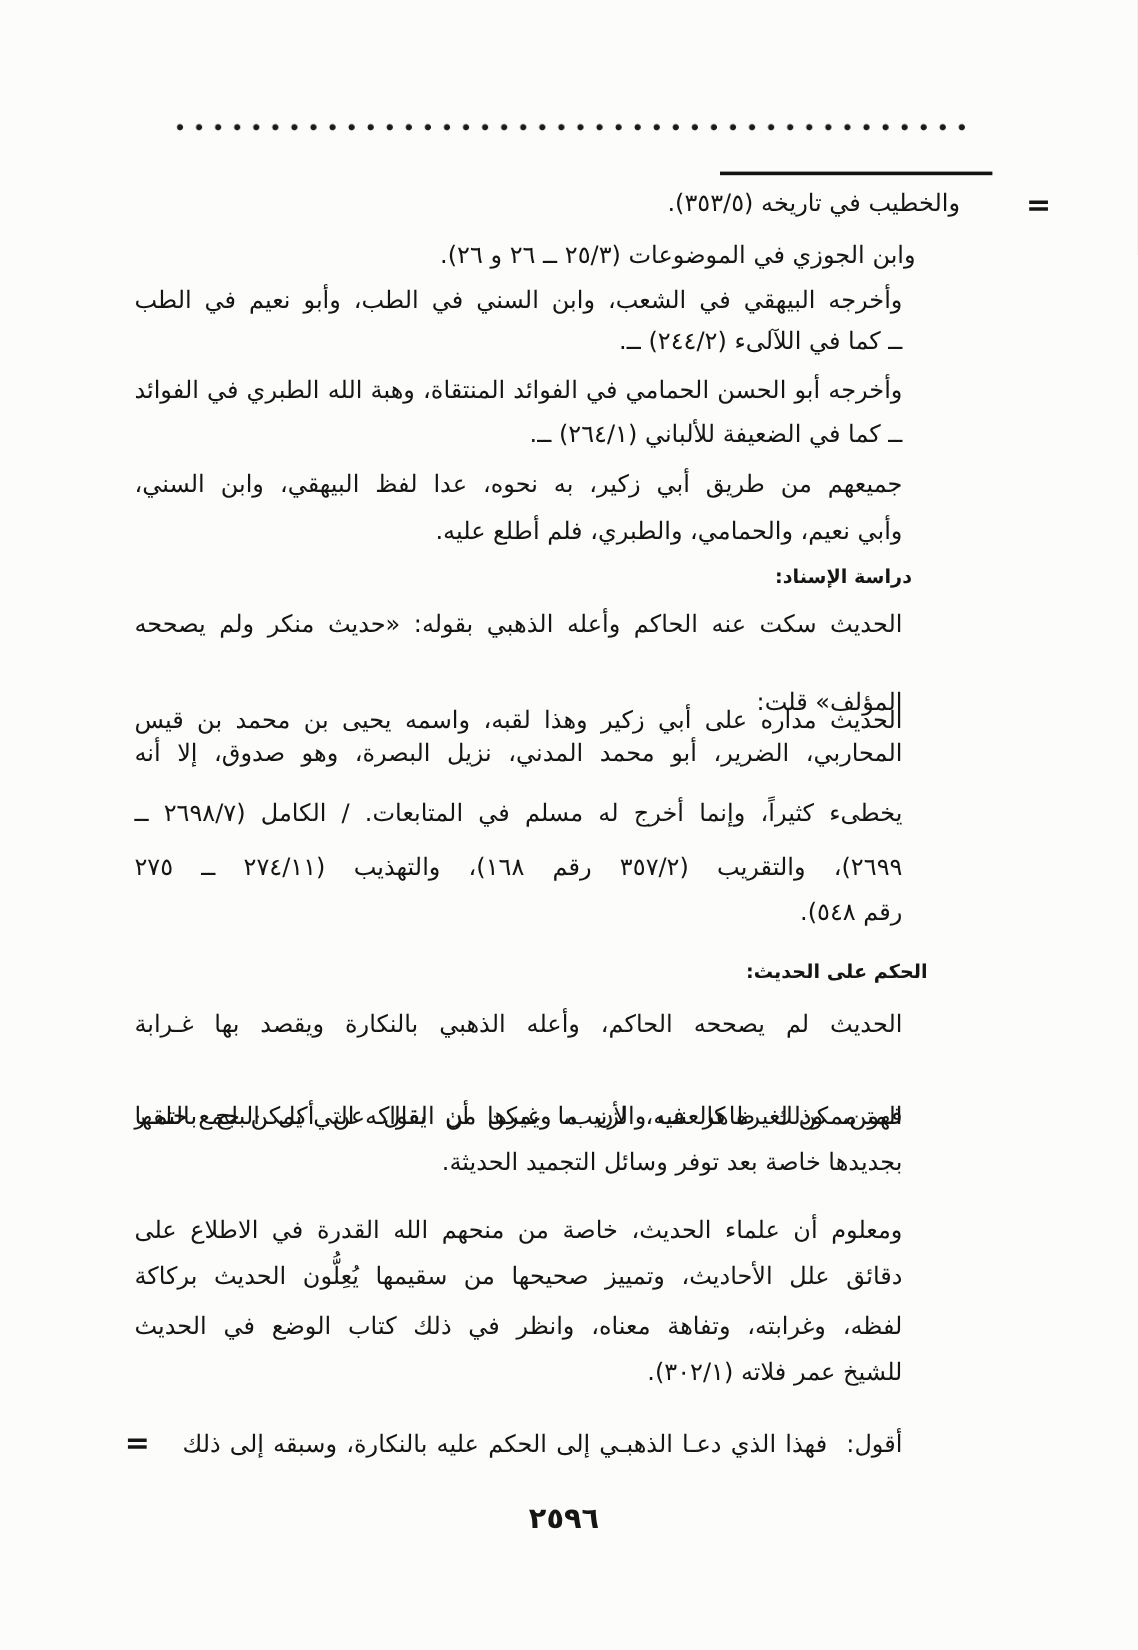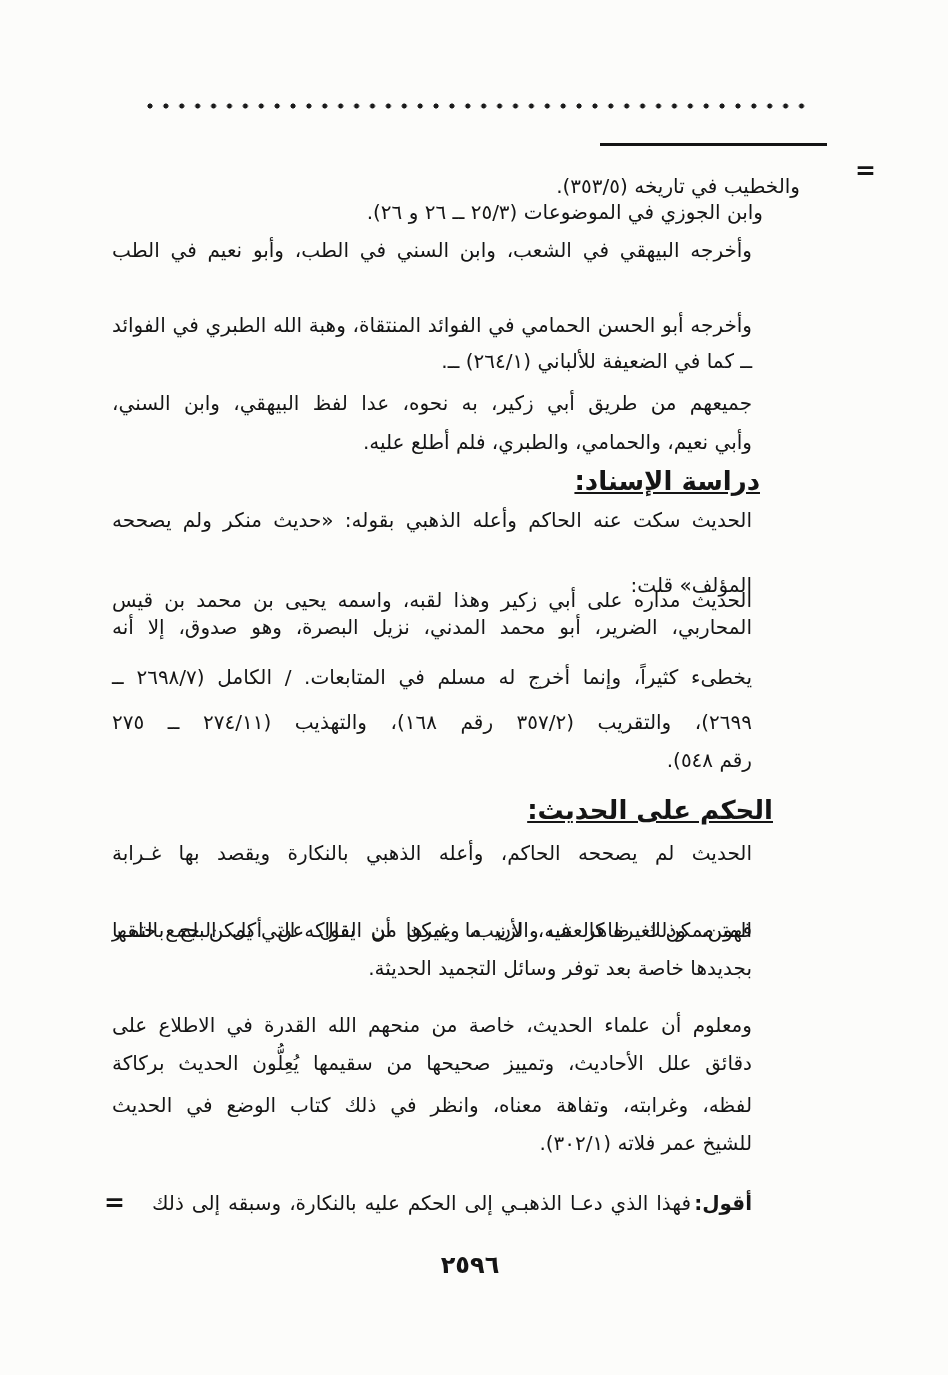--- a/index.html
+++ b/index.html
@@ -23,22 +23,21 @@
     text-align:right;
   }
   .just{
     width:640px;
     white-space:normal;
     text-align:justify;
     text-align-last:justify;
   }
   .head{
     font-weight:700;
-    font-size:26px;
-    text-decoration:underline;
+    font-size:16px;
   }
   .mark{
     position:absolute;
     font-size:25px;
     font-weight:600;
     line-height:30px;
   }
   .dots{
     position:absolute;
     left:147px;top:103px;
@@ -56,36 +55,37 @@
   .pagenum{
     position:absolute;
     left:420px;top:1248px;
     width:100px;
     text-align:center;
     font-size:24px;
     font-weight:700;
     letter-spacing:2px;
     line-height:34px;
   }
-  .lead{font-weight:700;margin-left:3px;}
+  .lead{font-weight:400;margin-left:16px;}
 </style>
 </head>
 <body>
 
 <div id="page">
 
   <div class="dots"></div>
 
   <div class="rule"></div>
 
   <div class="mark" style="left:855px;top:156px;">=</div>
 
-  <div class="ln" style="top:166px;right:148px;">والخطيب في تاريخه (٣٥٣/٥).</div>
+  <div class="ln" style="top:149px;right:148px;">والخطيب في تاريخه (٣٥٣/٥).</div>
   <div class="ln" style="top:192px;right:185px;">وابن الجوزي في الموضوعات (٢٥/٣ ــ ٢٦ و ٢٦).</div>
   <div class="ln just" style="top:230px;">وأخرجه البيهقي في الشعب، وابن السني في الطب، وأبو نعيم في الطب</div>
+  <div class="ln" style="top:264px;">ــ كما في اللآلىء (٢٤٤/٢) ــ.</div>
   <div class="ln just" style="top:305px;">وأخرجه أبو الحسن الحمامي في الفوائد المنتقاة، وهبة الله الطبري في الفوائد</div>
   <div class="ln" style="top:341px;">ــ كما في الضعيفة للألباني (٢٦٤/١) ــ.</div>
   <div class="ln just" style="top:383px;">جميعهم من طريق أبي زكير، به نحوه، عدا لفظ البيهقي، وابن السني،</div>
   <div class="ln" style="top:422px;text-align:right;">وأبي نعيم، والحمامي، والطبري، فلم أطلع عليه.</div>
 
   <div class="ln head" style="top:461px;right:188px;">دراسة الإسناد:</div>
   <div class="ln just" style="top:500px;">الحديث سكت عنه الحاكم وأعله الذهبي بقوله: «حديث منكر ولم يصححه</div>
   <div class="ln" style="top:565px;">المؤلف» قلت:</div>
   <div class="ln just" style="top:580px;">الحديث مداره على أبي زكير وهذا لقبه، واسمه يحيى بن محمد بن قيس</div>
   <div class="ln just" style="top:607px;">المحاربي، الضرير، أبو محمد المدني، نزيل البصرة، وهو صدوق، إلا أنه</div>

